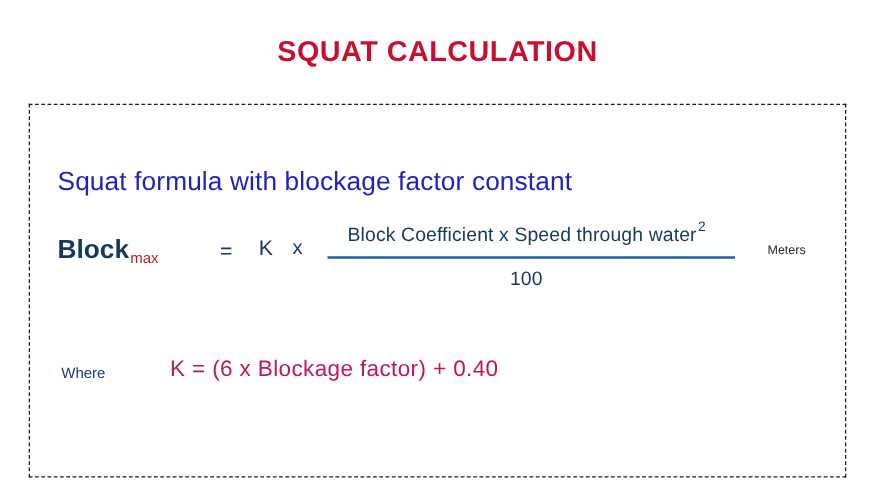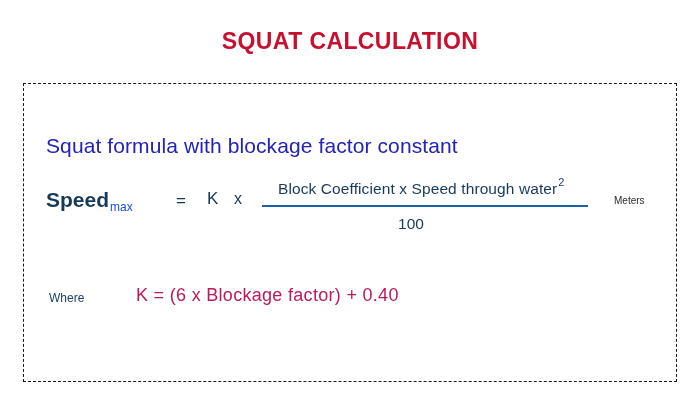--- a/index.html
+++ b/index.html
@@ -83,21 +83,21 @@
     color: #16395B;
     white-space: nowrap;
   }
   .lhs .sub {
     font-size: 12px;
     font-weight: normal;
     vertical-align: baseline;
     position: relative;
     top: 4px;
     left: 1px;
-    color: #1d4ed8;
+    color: #b91c1c;
   }
 
   .eq-sign {
     position: absolute;
     left: 176px;
     top: 191px;
     font-size: 17px;
     color: #16395B;
     white-space: nowrap;
   }
@@ -139,21 +139,21 @@
   .frac-bar {
     position: absolute;
     left: 262px;
     top: 205px;
     width: 326px;
     height: 1.7px;
     background: #1D5FA6;
   }
   .denominator {
     position: absolute;
-    left: 248px;
+    left: 258px;
     top: 215px;
     width: 326px;
     text-align: center;
     font-size: 15.5px;
     color: #16395B;
     white-space: nowrap;
   }
 
   .units {
     position: absolute;
@@ -190,21 +190,21 @@
 
   <div id="title">SQUAT CALCULATION</div>
 
   <div id="panel"></div>
 
   <div id="subtitle">Squat formula with blockage factor constant</div>
 
   <div id="equation">
 
     <div class="lhs">
-      <span>Speed</span><span class="sub">max</span>
+      <span>Block</span><span class="sub">max</span>
     </div>
 
     <div class="eq-sign">=</div>
 
     <div class="k-term">K</div>
 
     <div class="mult-sign">x</div>
 
     <div class="numerator">
       <span>Block Coefficient  x  Speed through water</span><span class="sup">2</span>

